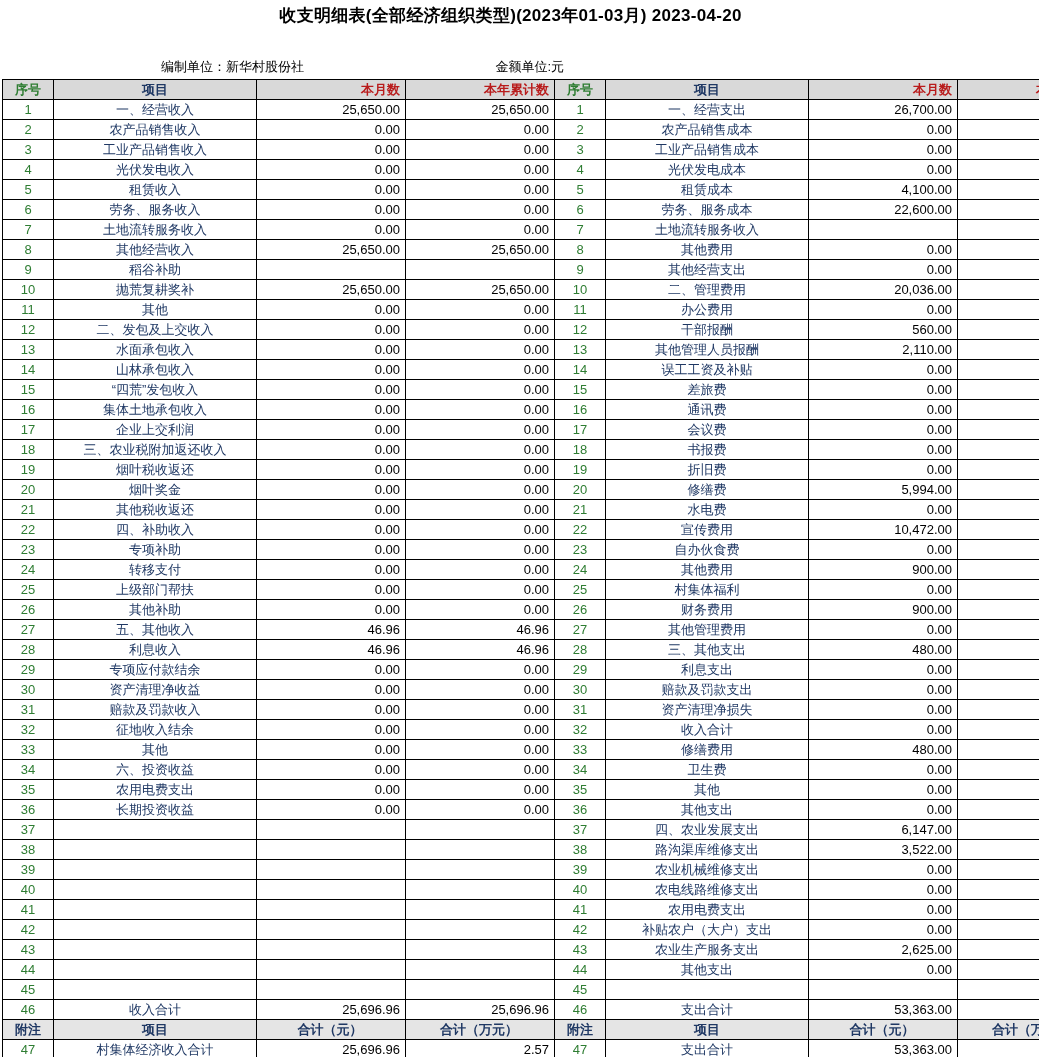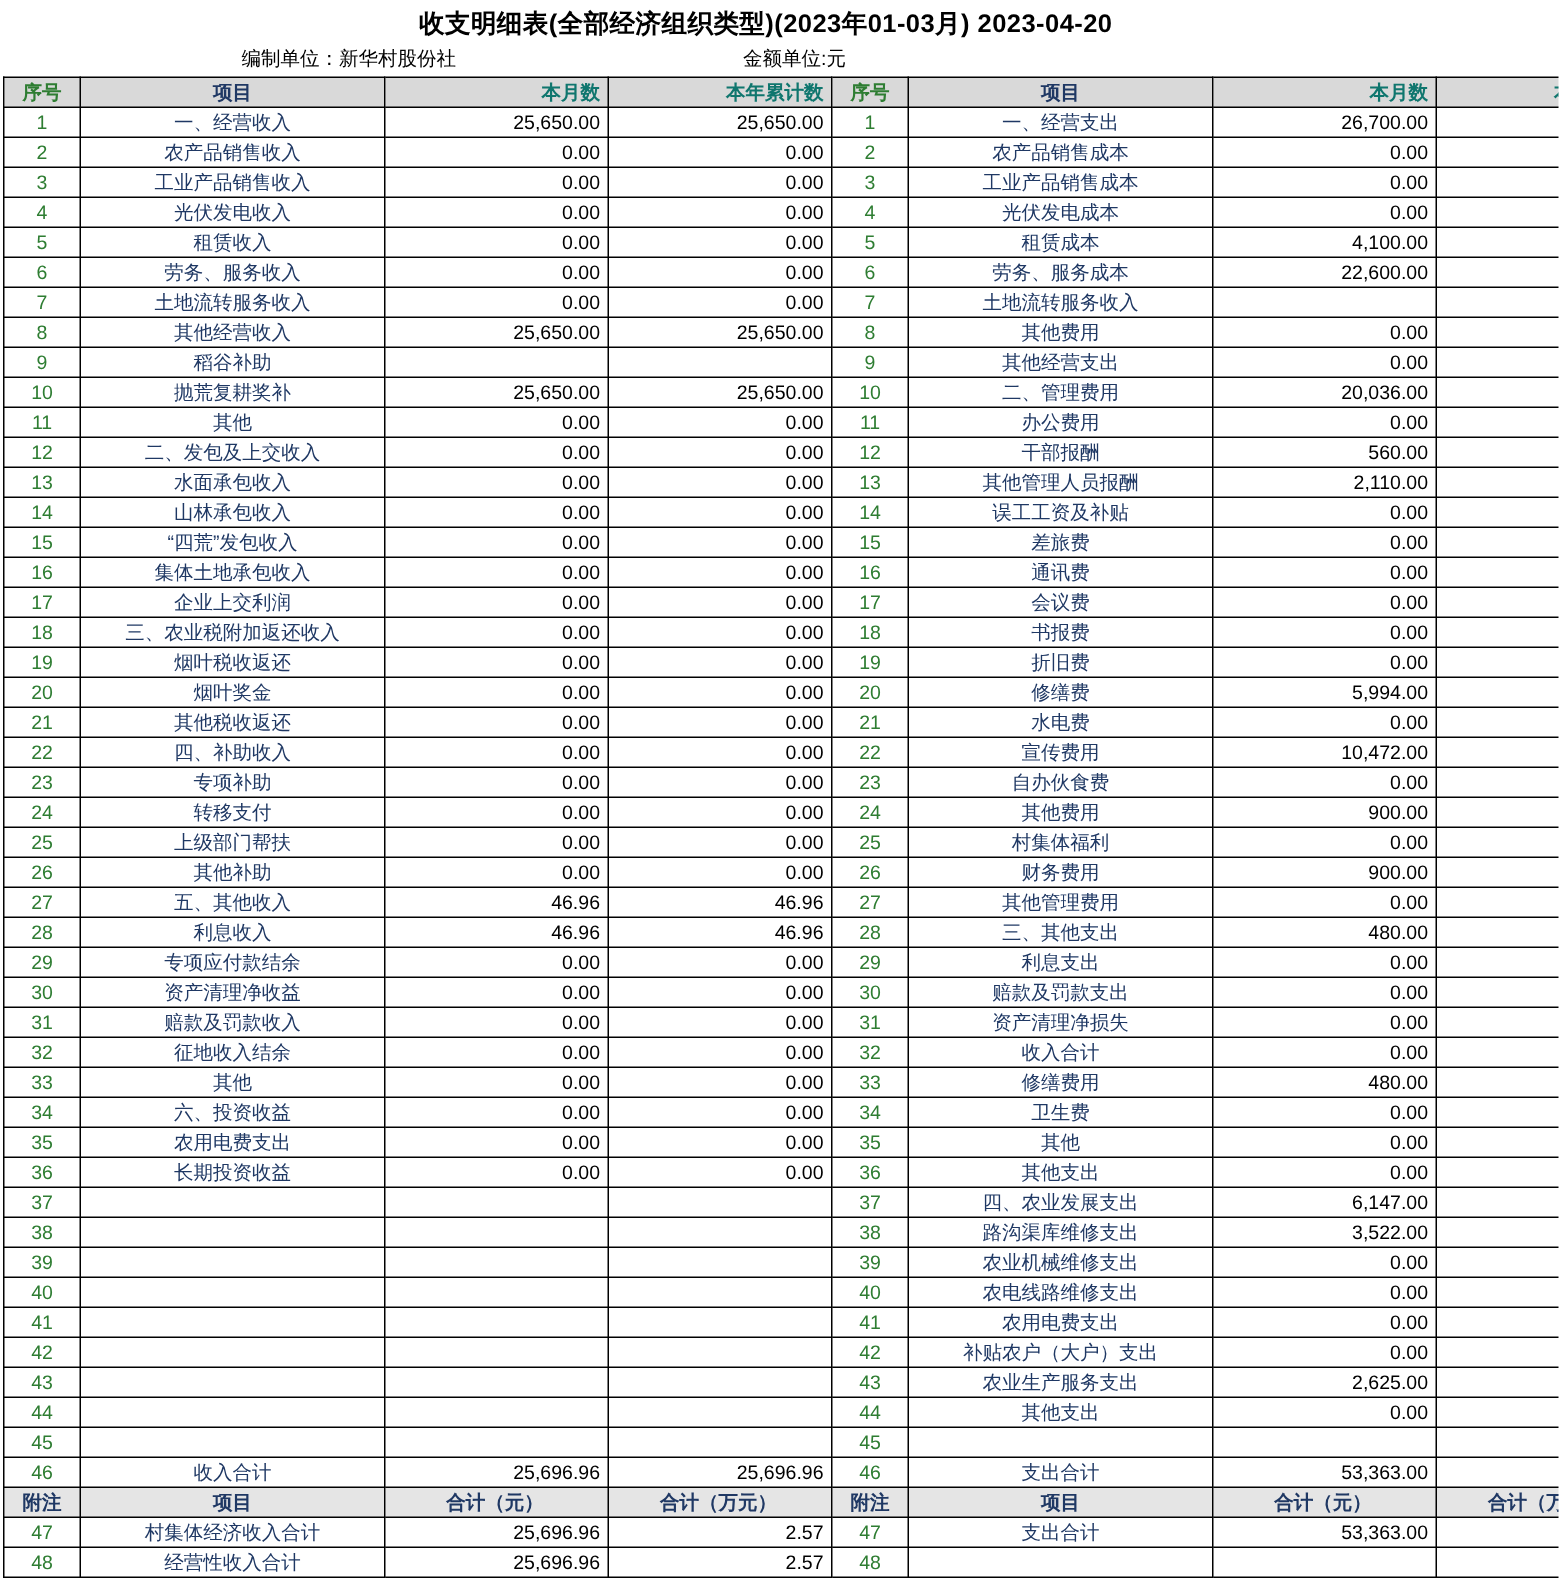--- a/index.html
+++ b/index.html
@@ -19,39 +19,39 @@
     letter-spacing:0.3px;
   }
   .subbar{
     display:flex;
     font-size:13px;
     padding:0 4px 3px 4px;
     align-items:flex-end;
   }
   .subbar .left{flex:0 0 300px;text-align:right;}
   .subbar .center{flex:1;text-align:center;}
-  .subbar .right{flex:0 0 260px;text-align:right;padding-right:2px;}
+  .subbar .right{flex:0 0 260px;text-align:right;padding-right:2px;margin-top:28px;}
   table{
     border-collapse:collapse;
     width:1035px;
     margin:0 2px;
     table-layout:fixed;
   }
   td,th{
     border:1px solid #000;
     height:19px;
     line-height:19px;
     padding:0 3px;
     font-size:13px;
     overflow:hidden;
     white-space:nowrap;
   }
   .hdr{
     background:#d9d9d9;
-    color:#0f766e;
+    color:#b91c1c;
     text-align:center;
     font-weight:bold;
   }
   .num{ width:44px; text-align:center; color:#2e7d32; }
   .item{ width:196px; text-align:center; color:#1f3864; }
   .val{ width:140px; text-align:right; padding-right:5px; }
   .note{ width:44px; text-align:center; color:#1f3864; font-weight:bold;}
   .footer-hdr{background:#e5e5e5;color:#1f3864;text-align:center;font-weight:bold;}
 </style>
 </head>

